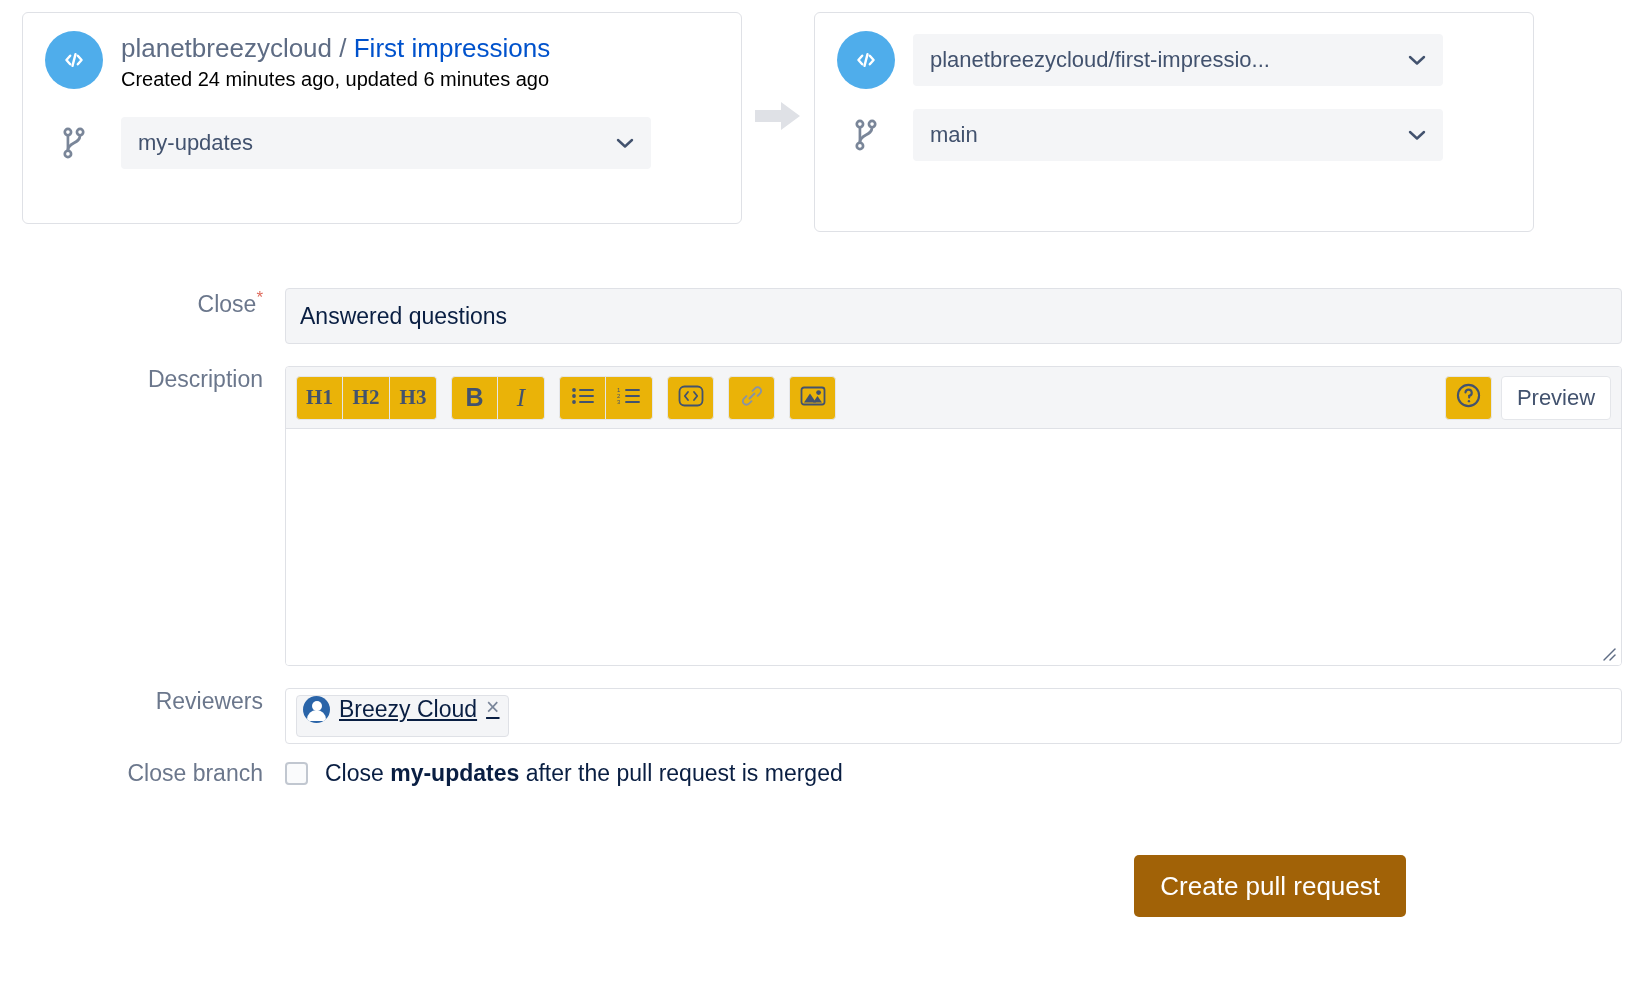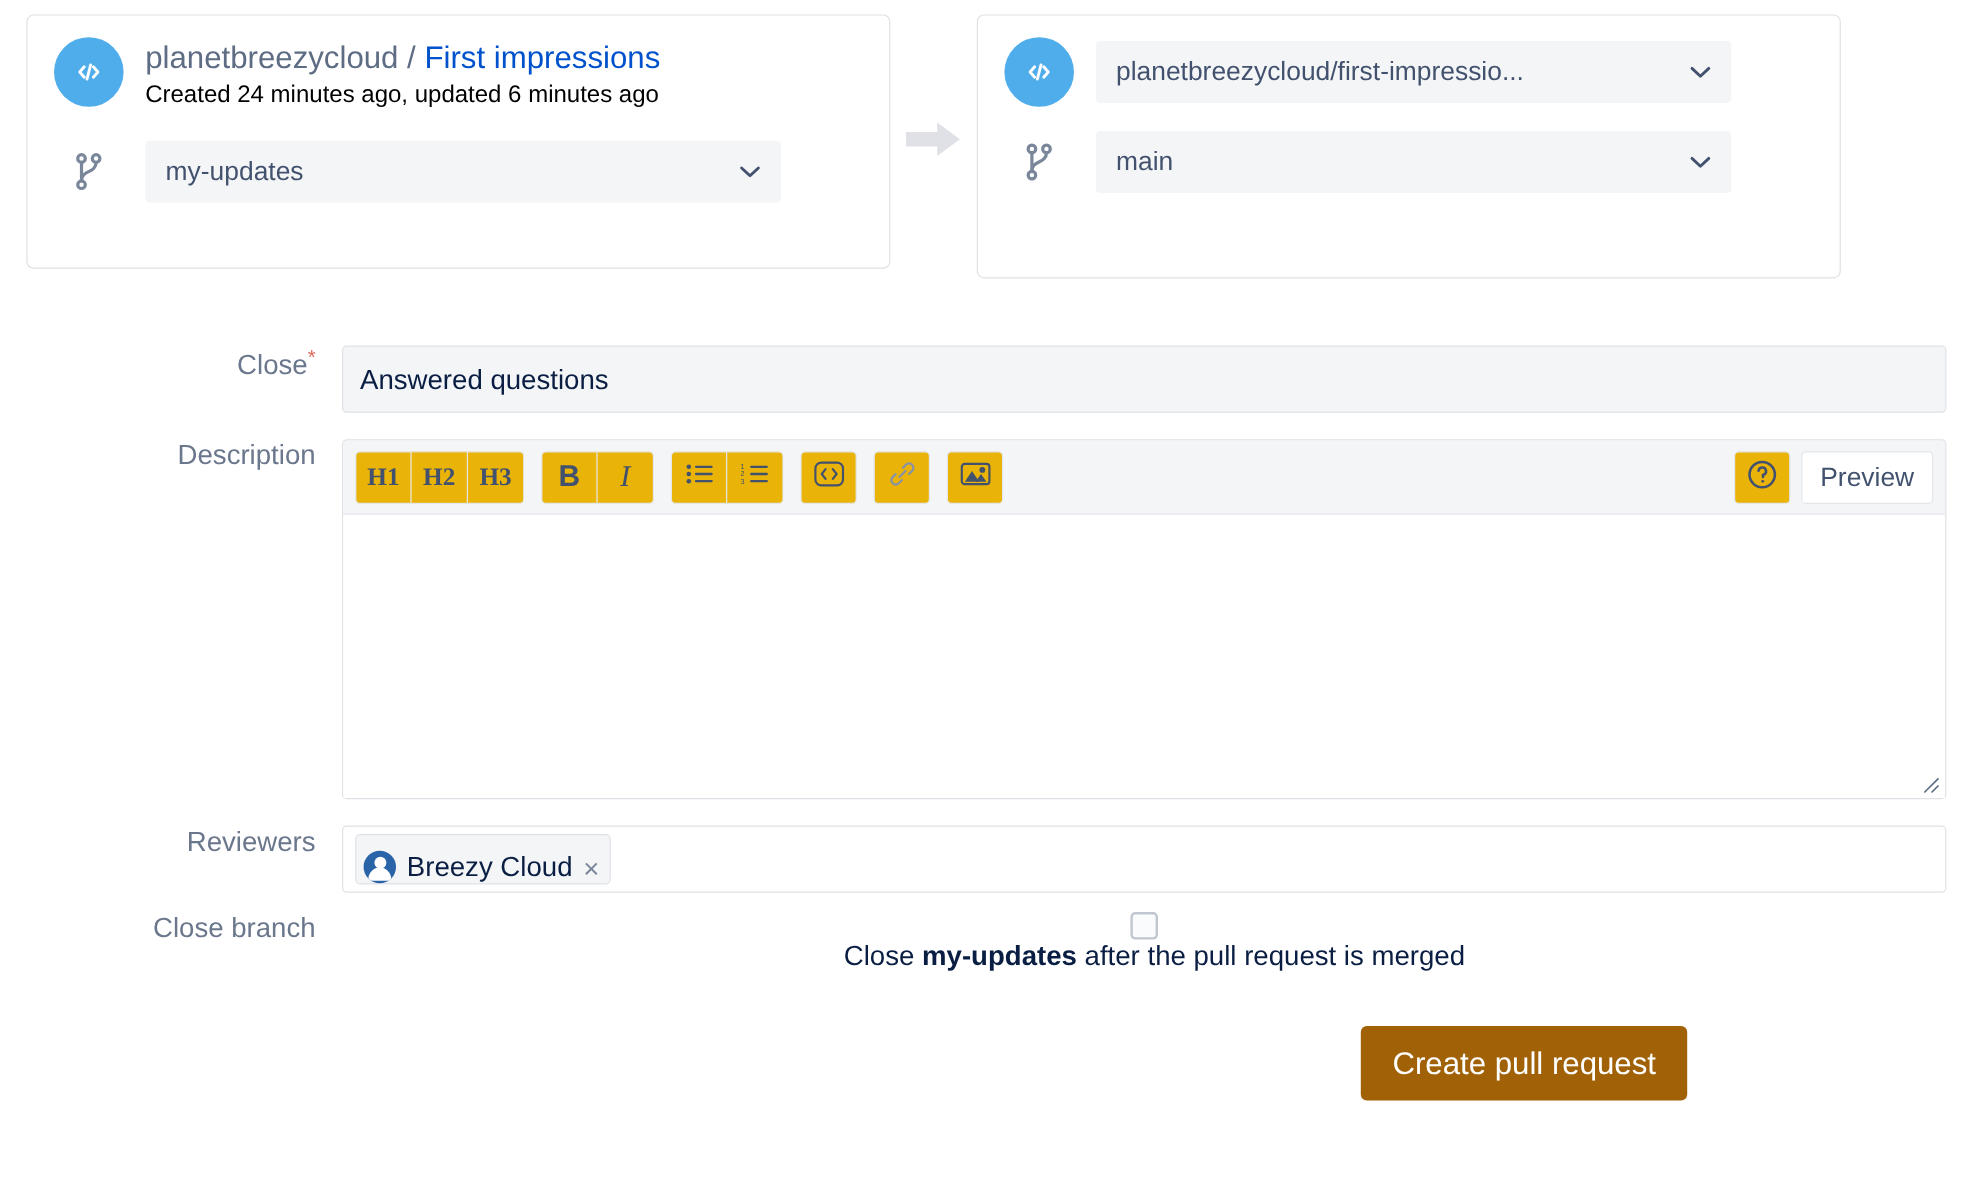--- a/index.html
+++ b/index.html
@@ -236,28 +236,29 @@
     min-height: 56px;
     border: 1px solid #dfe1e6;
     border-radius: 4px;
     background: #fff;
     display: flex;
     align-items: center;
     padding: 6px 10px;
   }
   .chip {
     display: inline-flex;
-    align-items: flex-end;
+    align-items: flex-start;
     background: #f4f5f7;
     border: 1px solid #dfe1e6;
     border-radius: 4px;
     height: 42px;
     padding: 0 8px 0 6px;
     font-size: 23px;
     color: #091e42;
+    text-decoration: underline;
   }
   .chip .avatar {
     width: 27px; height: 27px;
     border-radius: 50%;
     background: #2a64a8;
     margin-right: 9px;
     flex: 0 0 auto;
     display: flex; align-items: center; justify-content: center;
     overflow: hidden;
     position: relative;
@@ -275,21 +276,21 @@
   }
   .chip .chip-x {
     margin-left: 9px;
     color: #7a869a;
     font-size: 23px;
     cursor: pointer;
     line-height: 1;
   }
 
   
-  .close-row { display: flex; align-items: center; flex-direction: column; }
+  .close-row { display: flex; align-items: center; }
   .cbx {
     width: 23px; height: 23px;
     border: 2px solid #c1c7d0;
     border-radius: 4px;
     background: #fafbfc;
     flex: 0 0 auto;
     cursor: pointer;
   }
   .close-text {
     margin-left: 17px;

